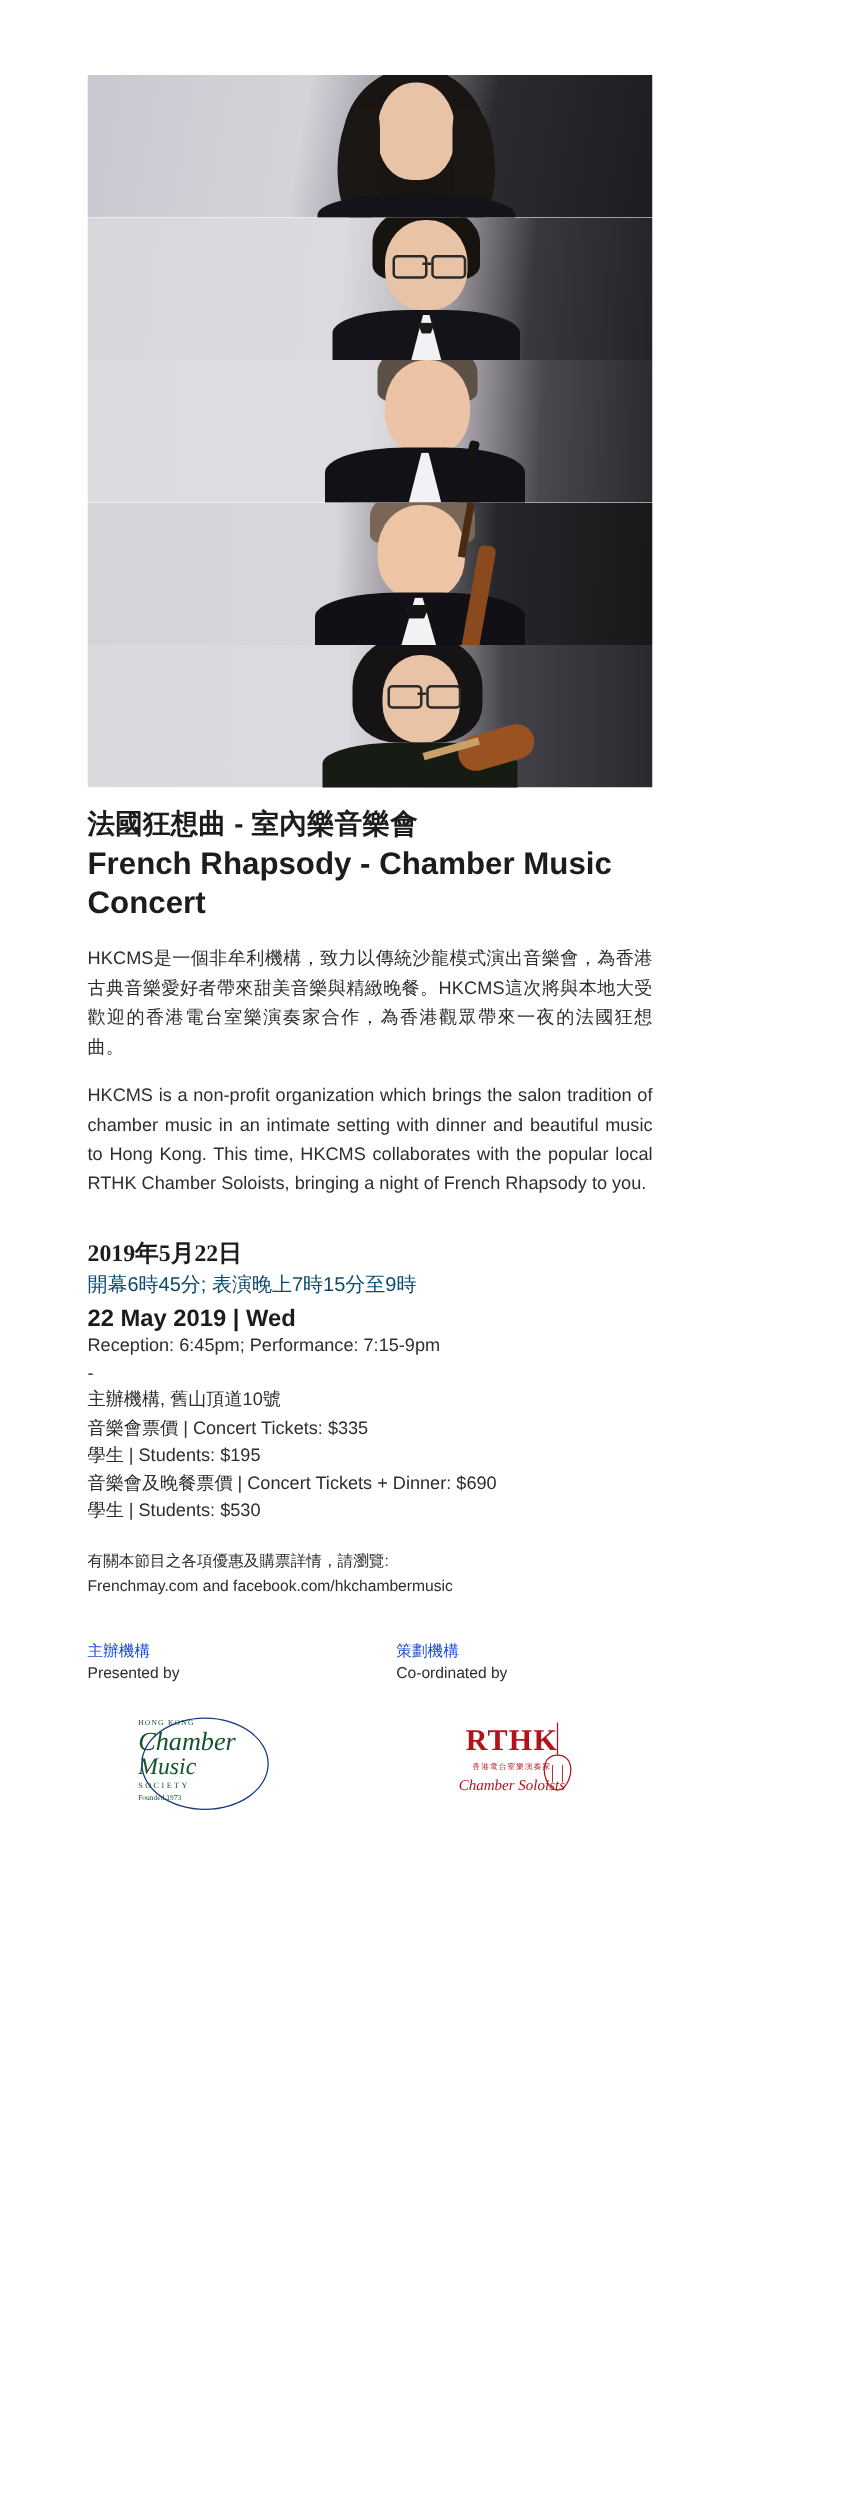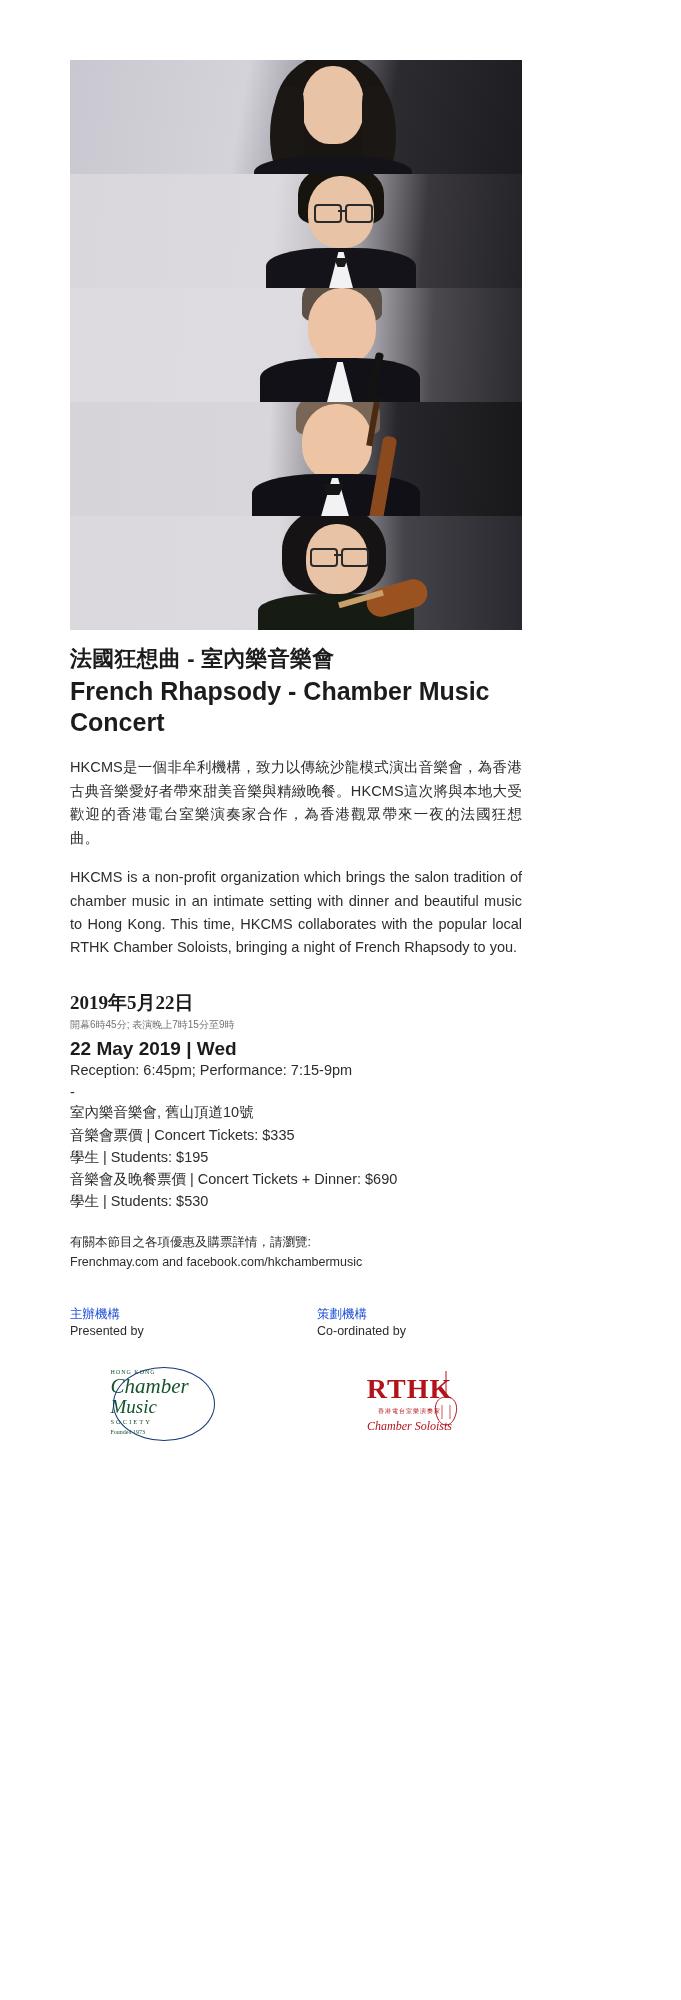--- a/index.html
+++ b/index.html
@@ -132,22 +132,22 @@
   .block-gap { height: 14px; }
 
   .date-cn {
     font-size: 19px;
     font-weight: bold;
     color: #1c1c1c;
     margin: 0 0 2px 0;
     font-family: Liberation Serif, serif;
   }
   .time-cn {
-    font-size: 10px;
-    color: #737373;
+    font-size: 16px;
+    color: #0c4a6e;
     margin: 0 0 6px 0;
   }
   .date-en {
     font-size: 19px;
     font-weight: bold;
     color: #1c1c1c;
     margin: 0 0 2px 0;
   }
   .time-en {
     font-size: 14.5px;
@@ -257,21 +257,21 @@
     border-radius: 50%;
   }
   .logo-rthk {
     width: 130px;
     height: 80px;
     position: relative;
     font-family: "Liberation Serif", serif;
     text-align: center;
   }
   .logo-rthk .rthk-word {
-    font-size: 28px;
+    font-size: 24px;
     font-weight: bold;
     color: #b3121a;
     letter-spacing: 1px;
     margin-top: 10px;
   }
   .logo-rthk .rthk-cn {
     font-size: 6px;
     color: #b3121a;
     letter-spacing: 1px;
     margin-top: 2px;
@@ -371,21 +371,21 @@
     <p class="para para-cn">HKCMS是一個非牟利機構，致力以傳統沙龍模式演出音樂會，為香港古典音樂愛好者帶來甜美音樂與精緻晚餐。HKCMS這次將與本地大受歡迎的香港電台室樂演奏家合作，為香港觀眾帶來一夜的法國狂想曲。</p>
     <p class="para para-en">HKCMS is a non-profit organization which brings the salon tradition of chamber music in an intimate setting with dinner and beautiful music to Hong Kong. This time, HKCMS collaborates with the popular local RTHK Chamber Soloists, bringing a night of French Rhapsody to you.</p>
 
     <div class="block-gap"></div>
 
     <div class="date-cn">2019年5月22日</div>
     <div class="time-cn">開幕6時45分; 表演晚上7時15分至9時</div>
     <div class="date-en">22 May 2019  |  Wed</div>
     <div class="time-en">Reception: 6:45pm; Performance: 7:15-9pm</div>
     <div class="dash">-</div>
-    <div class="venue-cn">室內樂音樂會, 舊山頂道10號</div>
+    <div class="venue-cn">主辦機構, 舊山頂道10號</div>
 
     <div class="price-line">音樂會票價  |  Concert Tickets: $335</div>
     <div class="price-line">學生  |  Students: $195</div>
     <div class="price-line">音樂會及晚餐票價  |  Concert Tickets + Dinner: $690</div>
     <div class="price-line">學生  |  Students: $530</div>
 
     <div class="notes">
       <p class="note-line">有關本節目之各項優惠及購票詳情，請瀏覽:</p>
       <p class="note-line">Frenchmay.com and facebook.com/hkchambermusic</p>
     </div>

